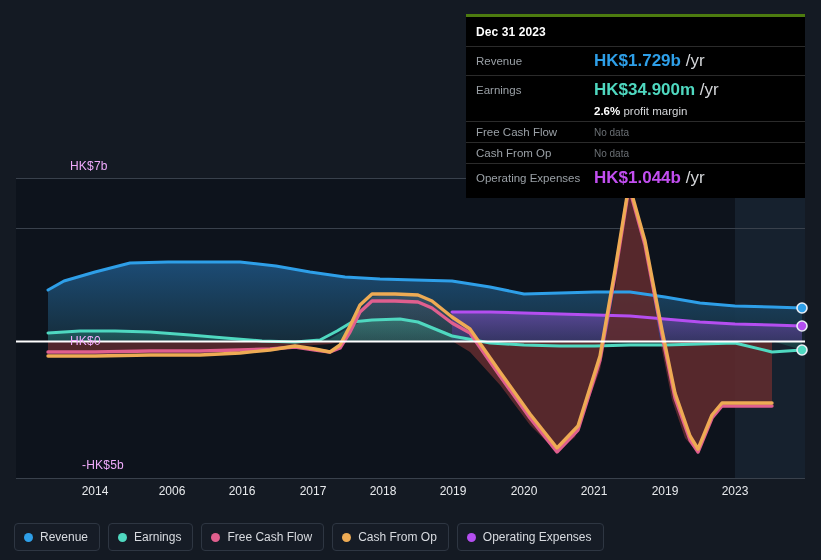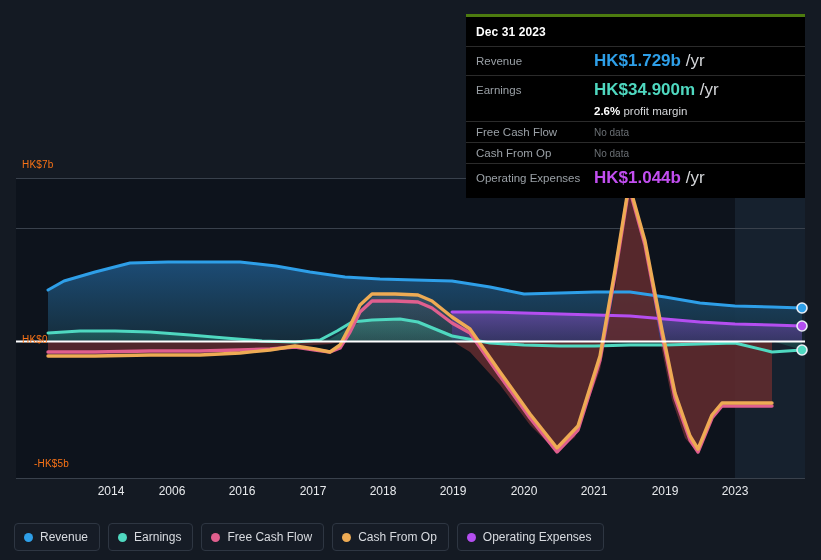--- a/index.html
+++ b/index.html
@@ -11,25 +11,26 @@
   }
   #root { position: relative; width: 821px; height: 560px; }
 
   
   #chart-area { position: absolute; left: 0; top: 0; width: 821px; height: 510px; }
   #chart-svg { display: block; }
 
   
   .axis-label {
     position: absolute;
-    color: #f97316;
-    font-size: 10px;
+    color: #f0abfc;
+    font-size: 12px;
     letter-spacing: .2px;
     white-space: nowrap;
     pointer-events: none;
+    margin-left: 48px;
   }
   #ylabel-top { left: 22px; top: 159px; }
   #ylabel-zero { left: 22px; top: 334px; }
   #ylabel-bottom { left: 34px; top: 458px; }
 
   .xtick {
     position: absolute;
     top: 484px;
     color: #e8eaed;
     font-size: 12px;
@@ -171,21 +172,21 @@
         <circle cx="802" cy="308" r="5" fill="#2e9fe8" stroke="#e9eef5" stroke-width="1.6"></circle>
         <circle cx="802" cy="326" r="5" fill="#b44ef0" stroke="#e9eef5" stroke-width="1.6"></circle>
         <circle cx="802" cy="350" r="5" fill="#4fd8c0" stroke="#e9eef5" stroke-width="1.6"></circle>
       </g>
     </svg>
 
     <div class="axis-label" id="ylabel-top">HK$7b</div>
     <div class="axis-label" id="ylabel-zero">HK$0</div>
     <div class="axis-label" id="ylabel-bottom">-HK$5b</div>
 
-    <div class="xtick" style="left:111px">2014</div>
+    <div class="xtick" style="left:95px">2014</div>
     <div class="xtick" style="left:172px">2006</div>
     <div class="xtick" style="left:242px">2016</div>
     <div class="xtick" style="left:313px">2017</div>
     <div class="xtick" style="left:383px">2018</div>
     <div class="xtick" style="left:453px">2019</div>
     <div class="xtick" style="left:524px">2020</div>
     <div class="xtick" style="left:594px">2021</div>
     <div class="xtick" style="left:665px">2019</div>
     <div class="xtick" style="left:735px">2023</div>
   </div>

